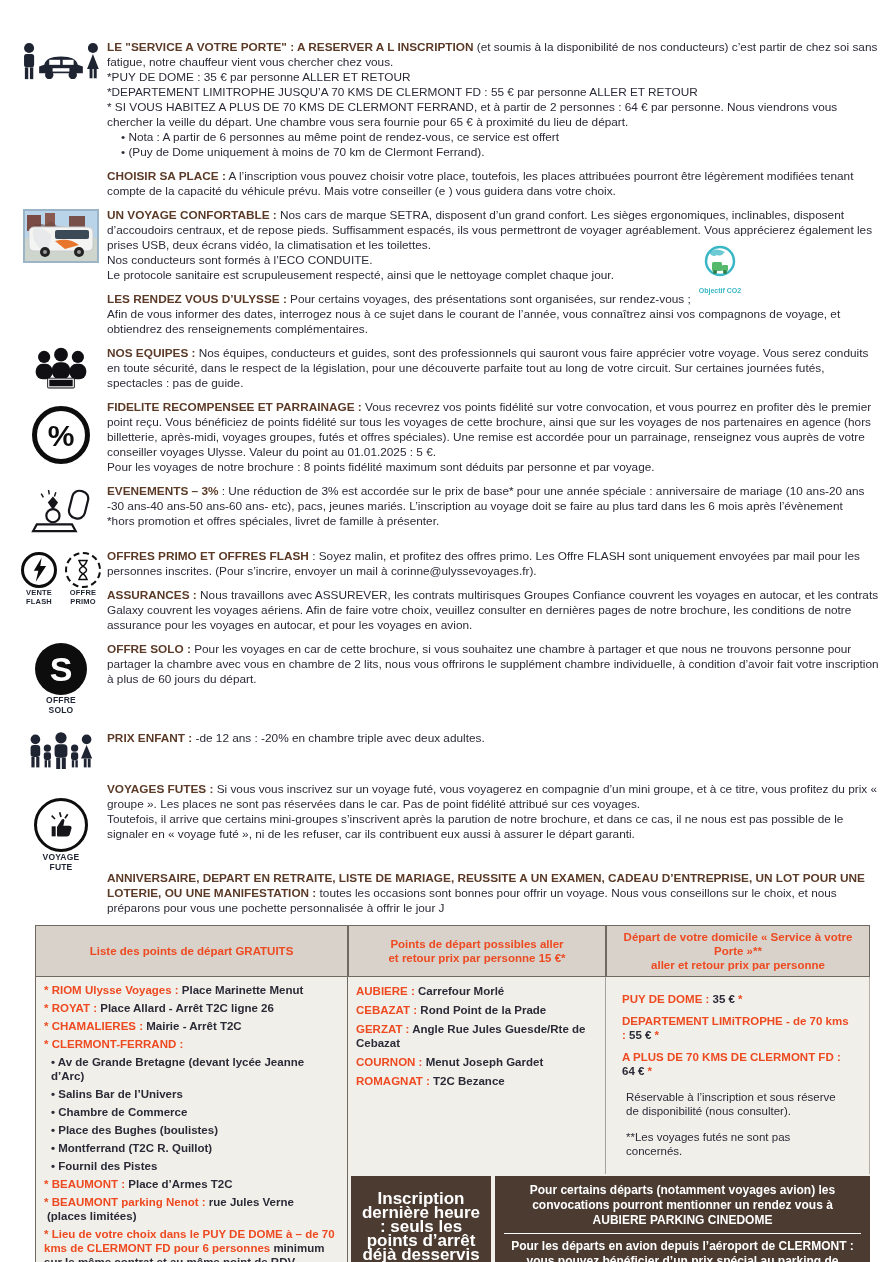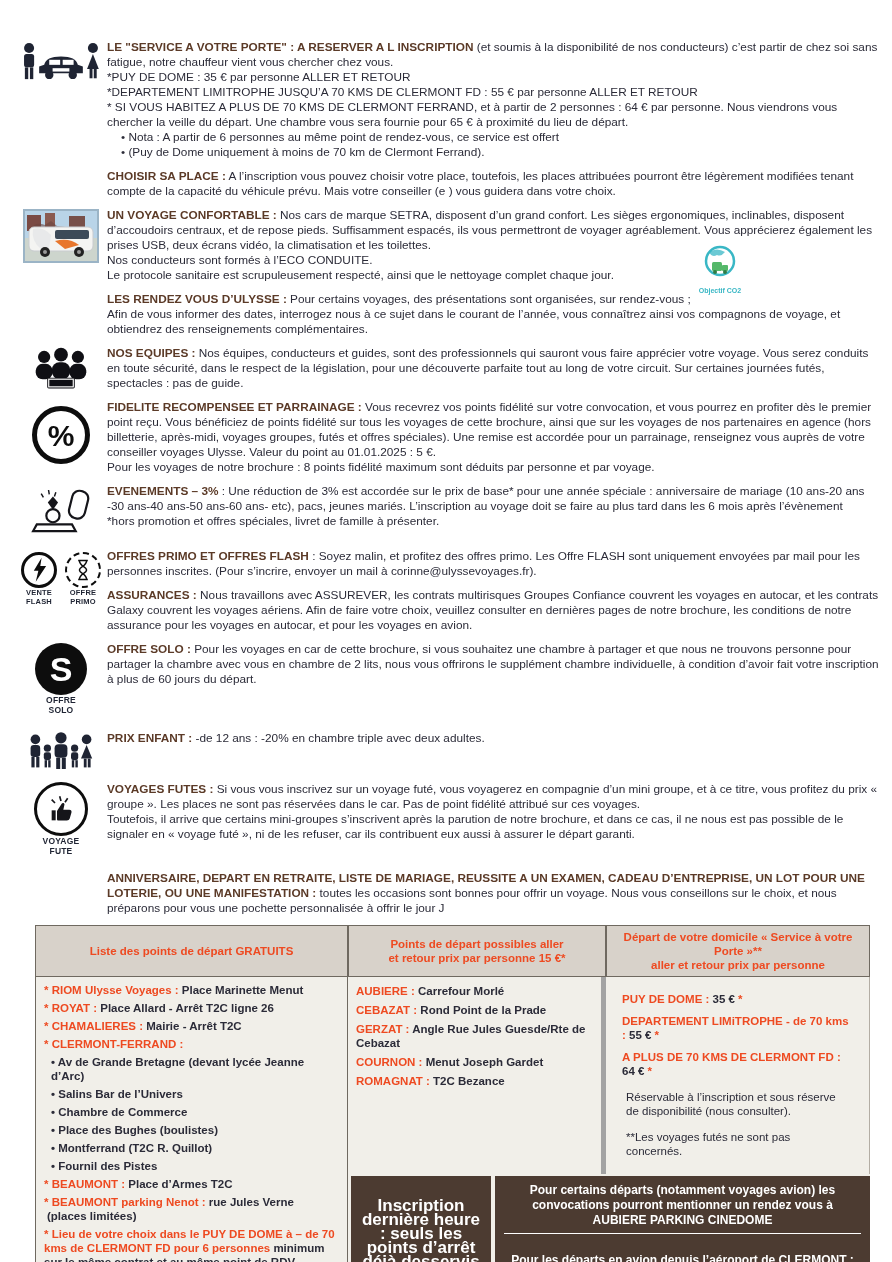--- a/index.html
+++ b/index.html
@@ -49,29 +49,29 @@
   .co2-logo{position:absolute;right:130px;top:36px;width:60px;text-align:center;}
   .co2-label{font-size:7px;line-height:7px;color:#39b7c5;font-weight:bold;}
 
   
   .dep-table{margin:8px 0 0 20px;width:835px;display:grid;
     grid-template-columns:313px 258px 264px;font-size:11.5px;line-height:14px;}
   .th{background:var(--tanhead);border:1px solid var(--line);color:var(--red);
     font-weight:bold;text-align:center;padding:4px 6px;display:flex;flex-direction:column;justify-content:center;}
   .cell-free{grid-column:1;grid-row:2 / span 3;border:1px solid var(--line);border-top:none;
     background:var(--cellbg);padding:6px 8px 4px 8px;}
-  .cell-points{grid-column:2;grid-row:2;background:var(--cellbg);border-right:5px solid #a3a3a3;padding:7px 6px 4px 8px;}
+  .cell-points{grid-column:2;grid-row:2;background:var(--cellbg);border-right:1px solid #a3a3a3;padding:7px 6px 4px 8px;}
   .cell-prices{grid-column:3;grid-row:2;background:var(--cellbg);border-right:1px solid #b3ada4;padding:7px 8px 4px 8px;}
   .boxes-row{display:flex;gap:4px;background:var(--cellbg);padding:2px 0 2px 3px;}
   .boxes-row1{grid-column:2 / 4;grid-row:3;}
   .boxes-row2{grid-column:2 / 4;grid-row:4;padding-bottom:3px;}
   .dbox{background:var(--boxbrown);color:#fff;font-weight:bold;text-align:center;padding:7px 9px;}
   .dbox-lastmin{width:140px;flex:none;font-size:17px;line-height:14px;display:flex;align-items:center;}
   .dbox-avion{flex:1;font-size:12px;line-height:15px;display:flex;flex-direction:column;justify-content:center;}
-  .dbox-avion .p1{padding-bottom:5px;border-bottom:1.5px solid #fff;margin-bottom:19px;}
+  .dbox-avion .p1{padding-bottom:5px;border-bottom:1.5px solid #fff;margin-bottom:5px;}
   .dbox-convoc{width:346px;flex:none;text-align:justify;font-size:12px;line-height:15px;padding:6px 9px;}
   .dbox-drivers{flex:1;display:flex;align-items:center;justify-content:center;font-size:12.5px;line-height:16px;padding:6px 14px;}
   .u{text-decoration:underline;}
   .fp{margin:0 0 4px 0;font-weight:bold;}
   .fp-n{color:var(--red);}
   .fp-d{color:var(--dark);}
   .fp-sub{margin:0 0 4px 7px;font-weight:bold;color:var(--dark);}
   .pt{margin:0 0 5px 0;font-weight:bold;}
   .price-line{font-weight:bold;margin:8px;}
   .price-n{color:var(--red);}
@@ -276,21 +276,21 @@
           <rect x="73.5" y="33" width="3.5" height="11"></rect>
           <rect x="78.5" y="33" width="3.5" height="11"></rect>
       </svg>
     </div>
     <div class="txt">
       <p><span class="h">PRIX ENFANT :</span><span> -de 12 ans : -20%  en chambre triple avec deux adultes.</span></p>
     </div>
   </div>
 
   <div class="sec sec-min80">
-    <div class="ico" style="top:0;">
+    <div class="ico" style="top:16px;">
       <span class="circle-thumb">
         <svg width="32" height="32" viewBox="0 0 48 48">
           <path d="M10 10 l5 5 M22 5 l2 7 M34 8 l-4 6" stroke="#15151a" stroke-width="2.5" fill="none"></path>
           <rect x="10" y="26" width="6" height="15" fill="#15151a"></rect>
           <path d="M18 41 V27 l7-11 c1.2-2 4.5-1.2 4.2 1.4 L27.5 25 h9 c2.4 0 3.8 2 3.2 4.2 l-2.6 9 c-.6 2-2.2 3-4.3 3 H20 c-1.2 0-2-.8-2-2z" fill="#15151a"></path>
         </svg>
       </span>
       <span class="ico-label" style="font-size:8.5px;line-height:9.5px;"><span>VOYAGE</span><br><span>FUTE</span></span>
     </div>
     <div class="txt">

